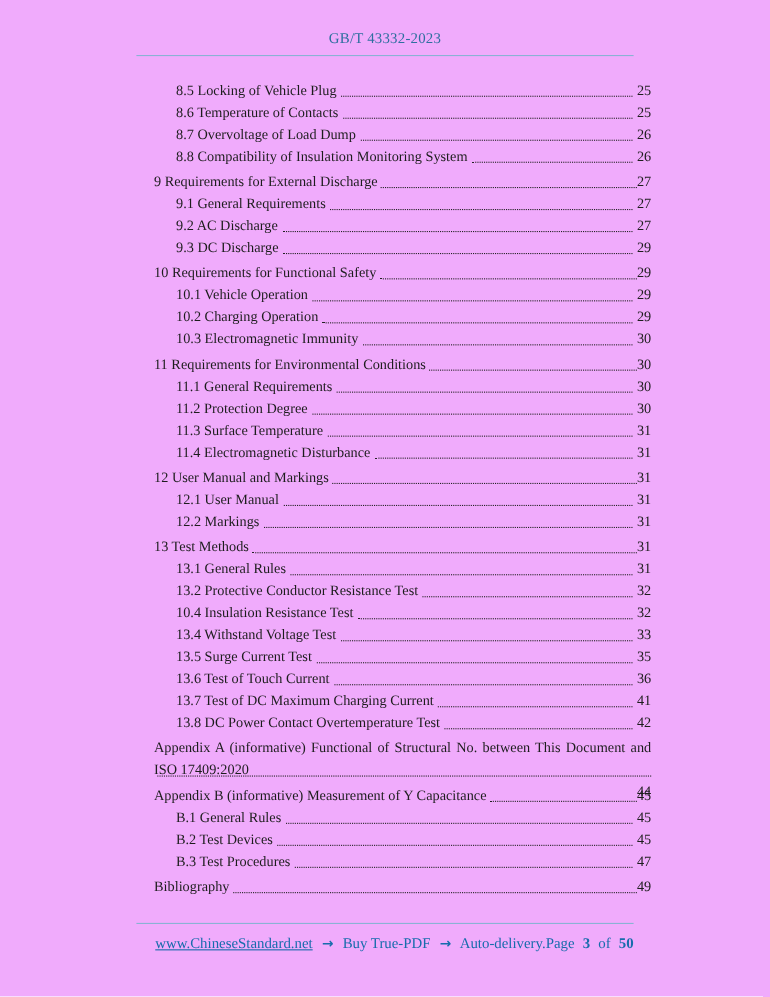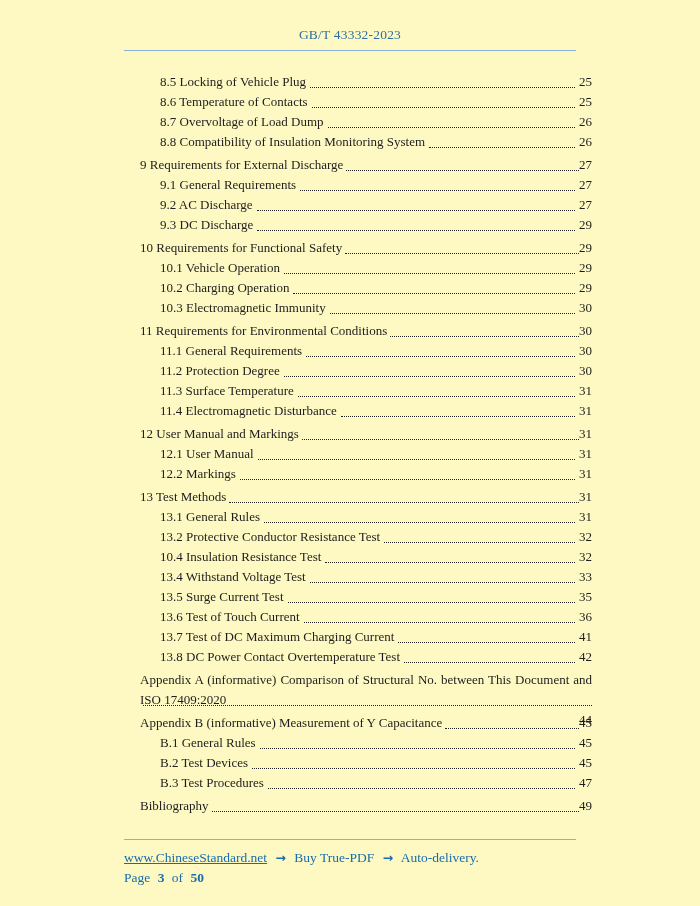--- a/index.html
+++ b/index.html
@@ -5,21 +5,21 @@
   :root{
     --accent:#2e6f9f;
     --footer-blue:#176cac;
     --rule-blue:#8ab2d4;
     --ink:#1d1d1d;
   }
   html,body{margin:0;padding:0;background:#ffffff;}
   .page{
     position:relative;
     width:700px;height:906px;
-    background:#fef9c3;
+    background:#f0abfc;
     font-family:"Liberation Serif","DejaVu Serif",serif;
     color:var(--ink);
     overflow:hidden;
   }
   
   .header-title{
     position:absolute;top:27px;left:124px;width:452px;
     text-align:center;
     color:var(--accent);
     font-size:13.5px;line-height:16px;
@@ -59,25 +59,24 @@
     text-align-last:justify;
     white-space:nowrap;
   }
   
   .footer-rule{
     position:absolute;top:839px;left:124px;width:452px;
     border-top:1px solid var(--rule-blue);
   }
   .footer-bar{
     position:absolute;top:848px;left:124px;width:452px;
-    display:flex;justify-content:center;align-items:baseline;
+    display:flex;justify-content:flex-end;align-items:baseline;
     color:var(--footer-blue);
     font-size:13.5px;line-height:20px;
     white-space:nowrap;
-    flex-direction:column;
   }
   .footer-link{text-decoration:underline;cursor:pointer;}
   .arrow-glyph{
     font-family:"DejaVu Sans","Liberation Sans",sans-serif;
     font-weight:bold;
     margin:0 5px;
     font-size:12.5px;
   }
   .footer-right span{margin-left:4px;}
   .footer-right span:first-child{margin-left:0;}
@@ -230,21 +229,21 @@
       <div class="toc-row lv1">
         <span class="toc-label">13.7 Test of DC Maximum Charging Current</span>
         <span class="toc-dots"></span>
         <span class="toc-page">41</span>
       </div>
       <div class="toc-row lv1">
         <span class="toc-label">13.8 DC Power Contact Overtemperature Test</span>
         <span class="toc-dots"></span>
         <span class="toc-page">42</span>
       </div>
-      <div class="toc-preline">Appendix A (informative) Comparison of Structural No. between This Document and</div>
+      <div class="toc-preline">Appendix A (informative) Functional of Structural No. between This Document and</div>
       <div class="toc-row lv0 wrapped" style="margin-top: 0px; flex-direction: column;">
         <span class="toc-label">ISO 17409:2020</span>
         <span class="toc-dots"></span>
         <span class="toc-page">44</span>
       </div>
       <div class="toc-row lv0">
         <span class="toc-label">Appendix B (informative) Measurement of Y Capacitance</span>
         <span class="toc-dots"></span>
         <span class="toc-page">45</span>
       </div>

